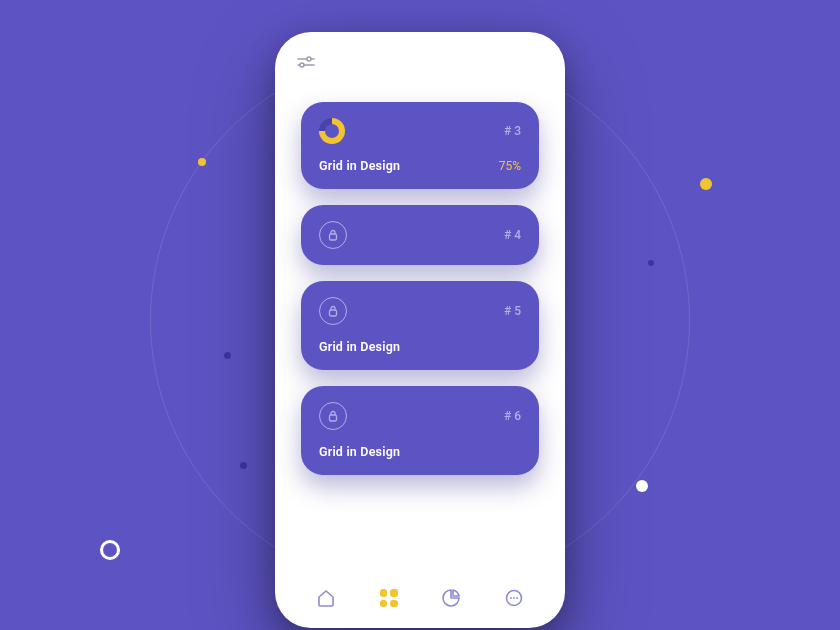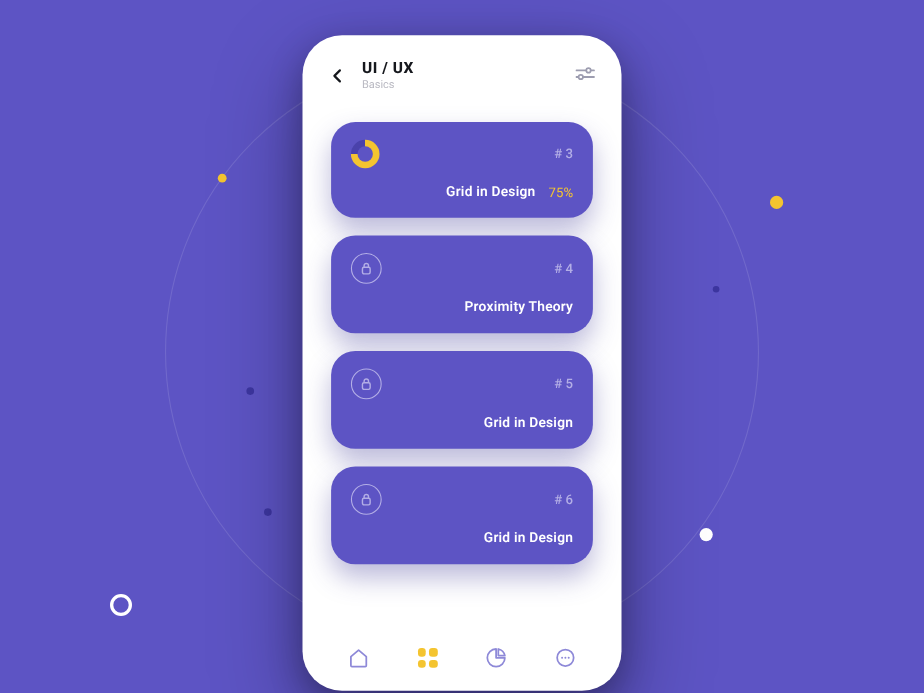--- a/index.html
+++ b/index.html
@@ -77,21 +77,21 @@
   }
   .pie-icon{
     width:26px;height:26px;border-radius:50%;
     background:conic-gradient(var(--accent) 0 75%, #4a42ab 75% 100%);
     position:relative;
   }
   .pie-icon::after{
     content:"";position:absolute;inset:6px;border-radius:50%;background:var(--card);
   }
   .hash{font-size:12px;color:var(--muted);font-weight:500;}
-  .card-bottom{display:flex;align-items:center;justify-content:flex-end;gap:12px;}
+  .card-bottom{display:flex;align-items:center;justify-content:space-between;gap:12px;}
   .card-title{font-size:12.5px;font-weight:600;letter-spacing:0.2px;}
   .pct{font-size:12px;font-weight:400;color:var(--accent);}
 
   .tabbar{
     height:52px;
     display:flex;align-items:center;justify-content:space-around;
     padding:0 20px 8px 20px;
   }
   .tab{width:22px;height:22px;display:flex;align-items:center;justify-content:center;color:#8e89d8;cursor:pointer;}
   .tab.active{color:var(--accent);}
@@ -106,31 +106,20 @@
 <div class="bg-dot d-yellow2"></div>
 <div class="bg-dot d-blue1"></div>
 <div class="bg-dot d-blue2"></div>
 <div class="bg-dot d-blue3"></div>
 <div class="bg-dot d-white"></div>
 <div class="bg-ring r1"></div>
 
 <div class="phone">
 
   <div class="header">
-    <div class="header-left">
-      <div class="back">
-        <svg width="10" height="14" viewBox="0 0 10 14" fill="none">
-            <path d="M8 2 L3 7 L8 12" stroke="currentColor" stroke-width="2" stroke-linecap="round" stroke-linejoin="round"></path>
-          </svg>
-      </div>
-      <div class="title-block">
-        <div class="title">UI / UX</div>
-        <div class="subtitle">Basics</div>
-      </div>
-    </div>
     <div class="settings">
       <svg width="18" height="14" viewBox="0 0 18 14" fill="none">
         <line x1="1" y1="4" x2="17" y2="4" stroke="currentColor" stroke-width="1.6" stroke-linecap="round"></line>
         <circle cx="12" cy="4" r="2" fill="#fff" stroke="currentColor" stroke-width="1.6"></circle>
         <line x1="1" y1="10" x2="17" y2="10" stroke="currentColor" stroke-width="1.6" stroke-linecap="round"></line>
         <circle cx="5" cy="10" r="2" fill="#fff" stroke="currentColor" stroke-width="1.6"></circle>
       </svg>
     </div>
   </div>
 
@@ -150,23 +139,20 @@
     <div class="card">
       <div class="card-top">
         <div class="icon-circle">
           <svg width="10" height="12" viewBox="0 0 10 12" fill="none">
               <rect x="1.5" y="5" width="7" height="6" rx="1.4" stroke="currentColor" stroke-width="1.3"></rect>
               <path d="M3 5 V3.5 a2 2 0 0 1 4 0 V5" stroke="currentColor" stroke-width="1.3" fill="none"></path>
             </svg>
         </div>
         <div class="hash"># 4</div>
       </div>
-      <div class="card-bottom">
-        <div class="card-title">Proximity Theory</div>
-      </div>
     </div>
 
     <div class="card">
       <div class="card-top">
         <div class="icon-circle">
           <svg width="10" height="12" viewBox="0 0 10 12" fill="none">
               <rect x="1.5" y="5" width="7" height="6" rx="1.4" stroke="currentColor" stroke-width="1.3"></rect>
               <path d="M3 5 V3.5 a2 2 0 0 1 4 0 V5" stroke="currentColor" stroke-width="1.3" fill="none"></path>
             </svg>
         </div>

